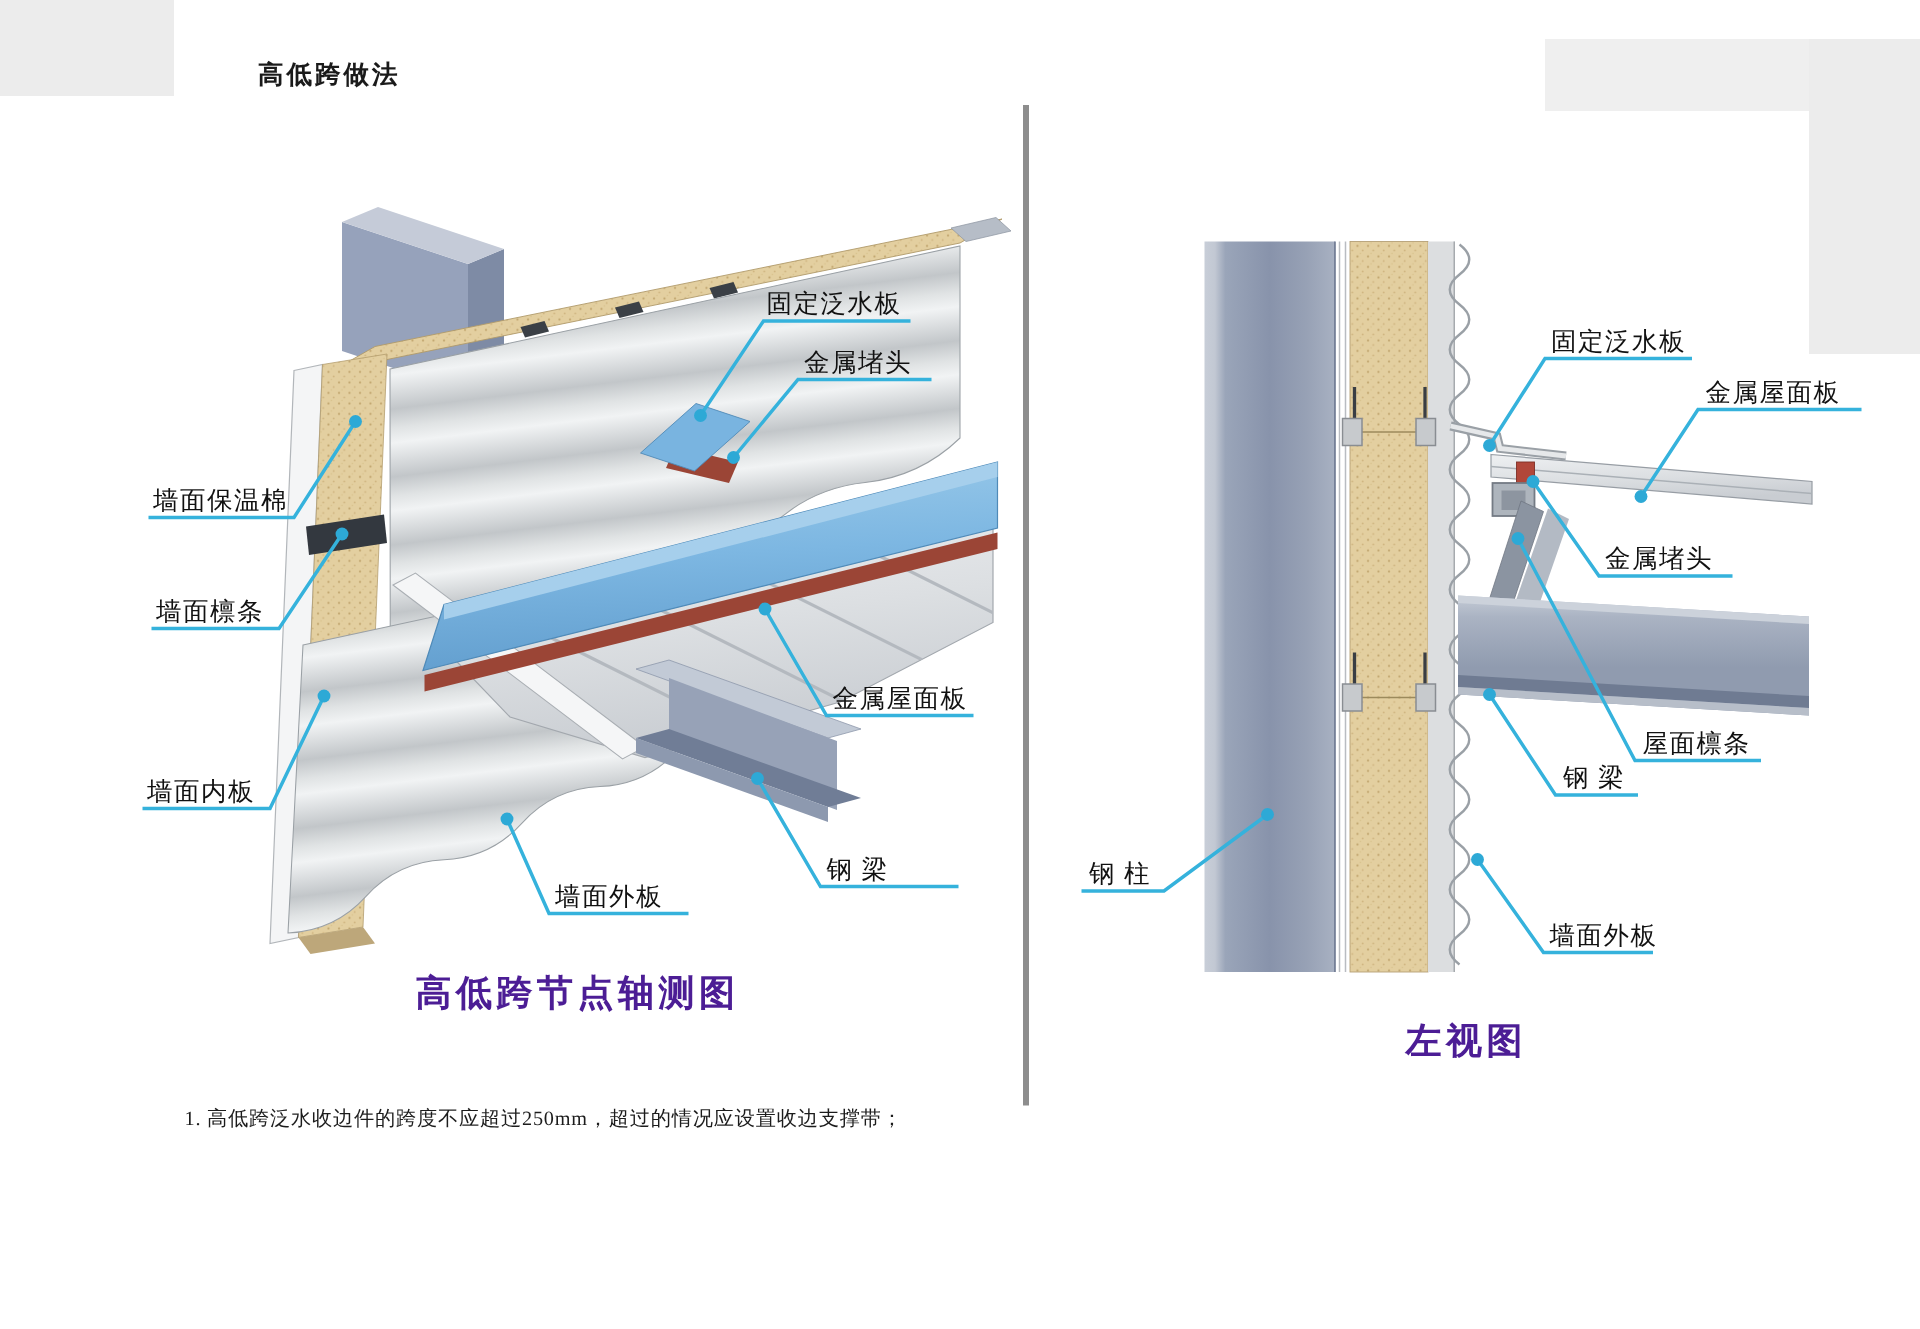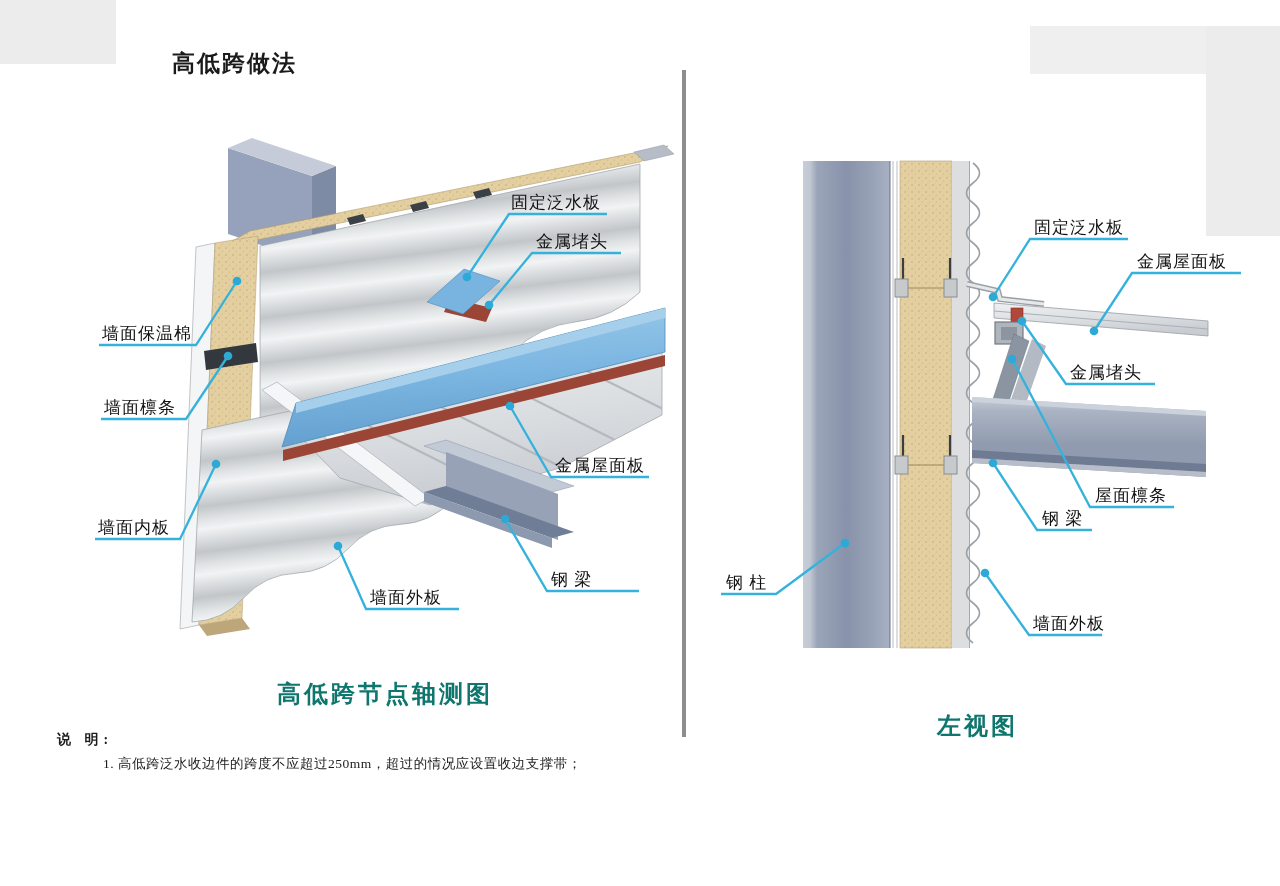--- a/index.html
+++ b/index.html
@@ -1,27 +1,27 @@
 <!DOCTYPE html>
 <html><head>
 <meta charset="utf-8">
 <style>
   html,body{margin:0;padding:0;background:#fff;}
   .page{position:relative;width:1280px;height:886px;background:#ffffff;overflow:hidden;
         font-family:"Liberation Serif","DejaVu Serif",serif;}
   .corner-shade{position:absolute;background:#ececec;}
-  .page-title{position:absolute;left:172px;top:48px;font-size:23px;font-weight:bold;
+  .page-title{position:absolute;left:172px;top:38px;font-size:17px;font-weight:bold;
         letter-spacing:2px;color:#1a1a1a;}
   .divider{position:absolute;left:682px;top:70px;width:4px;height:667px;background:#8d8d8d;}
-  .caption{position:absolute;font-size:24px;font-weight:bold;letter-spacing:3px;color:#0f766e;margin-top:32px;}
+  .caption{position:absolute;font-size:24px;font-weight:bold;letter-spacing:3px;color:#4c1d95;}
   .caption-left{left:277px;top:646px;}
   .caption-right{left:937px;top:678px;}
   .notes{position:absolute;left:57px;top:731px;color:#1c1c1c;}
   .notes-heading{font-size:14px;font-weight:bold;letter-spacing:5px;}
-  .notes-items{margin-left:46px;margin-top:4px;font-size:13.5px;line-height:21px;letter-spacing:0.5px;}
+  .notes-items{margin-left:66px;margin-top:4px;font-size:13.5px;line-height:21px;letter-spacing:0.5px;}
   svg{position:absolute;left:0;top:0;}
   text.lbl{font-family:"Liberation Serif","DejaVu Serif",serif;font-size:17px;fill:#111;letter-spacing:1px;}
   .leader{stroke:#35b2dc;stroke-width:2.3;fill:none;}
   .dot{fill:#2da9d6;stroke:none;}
 </style>
 </head>
 <body>
 
 <div class="page">
 
@@ -264,18 +264,17 @@
           <circle class="dot" cx="845" cy="543" r="4.3"></circle>
         <text class="lbl" x="726" y="588">钢 柱</text>
       </g>
     </g>
   </svg>
 
   <div class="caption caption-left">高低跨节点轴测图</div>
   <div class="caption caption-right">左视图</div>
 
   <div class="notes">
-    <div class="notes-heading">说 明:</div>
     <div class="notes-items">
       <div>1. 高低跨泛水收边件的跨度不应超过250mm，超过的情况应设置收边支撑带；</div>
     </div>
   </div>
 </div>
 
 </body></html>

